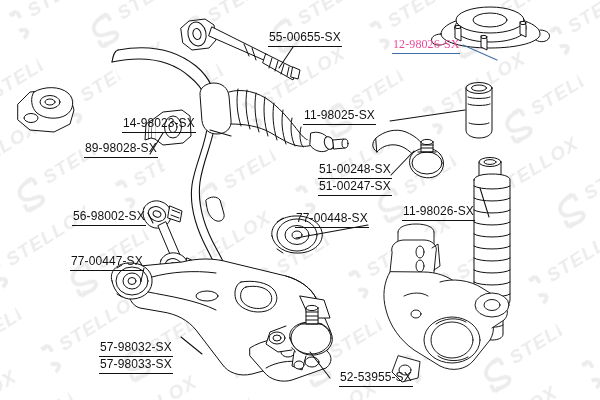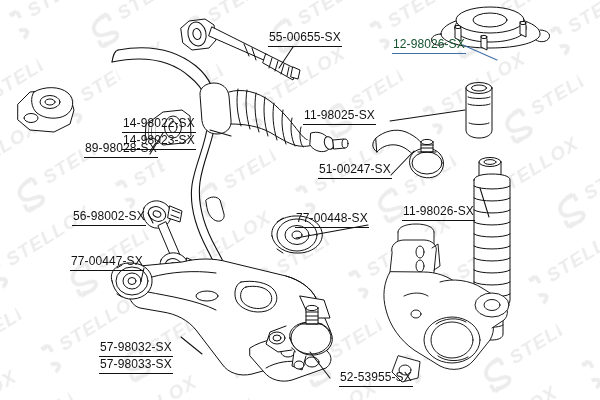--- a/index.html
+++ b/index.html
@@ -12,21 +12,21 @@
 
   
   #drawing{position:absolute;inset:0;width:600px;height:400px;}
 
   
   .label{position:absolute;white-space:nowrap;color:#111111;
          font-size:12px;letter-spacing:.1px;line-height:15px;}
   .label .txt{display:block;padding:0 1px 1px 1px;border-bottom:1.5px solid #111111;}
   .label.two .txt:first-child{border-bottom:1.5px solid #111111;}
   .label.two .txt:last-child{border-bottom:1.5px solid #111111;}
-  .label.hl{color:#14532d;}
+  .label.hl{color:#ec4899;font-family:Liberation Serif, serif;}
   .label.hl .txt{border-bottom:1.5px solid #3f6fa8;}
 </style>
 </head>
 <body>
 
 <div id="stage">
 
   <svg id="watermark" viewBox="0 0 600 400" xmlns="http://www.w3.org/2000/svg">
     <defs>
       <g id="wmUnit">
@@ -336,27 +336,27 @@
       <div class="label" style="left: 268px; top: 30px;">
         <span class="txt">55-00655-SX</span>
       </div>
       <div class="label hl" style="left: 392px; top: 37px;">
         <span class="txt">12-98026-SX</span>
       </div>
       <div class="label" style="left: 303px; top: 108px;">
         <span class="txt">11-98025-SX</span>
       </div>
       <div class="label two" style="left: 122px; top: 116px;">
-        <span class="txt">14-98022-SX</span>
         <span class="txt">14-98023-SX</span>
       </div>
       <div class="label" style="left: 84px; top: 141px;">
         <span class="txt">89-98028-SX</span>
       </div>
       <div class="label two" style="left: 318px; top: 162px;">
+        <span class="txt">51-00248-SX</span>
         <span class="txt">51-00247-SX</span>
       </div>
       <div class="label" style="left: 402px; top: 204px;">
         <span class="txt">11-98026-SX</span>
       </div>
       <div class="label" style="left: 72px; top: 209px;">
         <span class="txt">56-98002-SX</span>
       </div>
       <div class="label" style="left: 295px; top: 211px;">
         <span class="txt">77-00448-SX</span>

